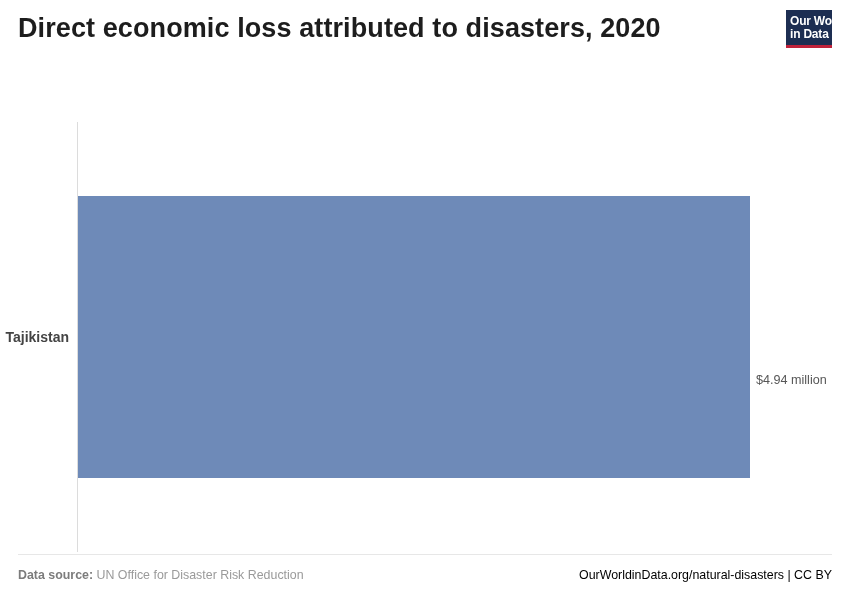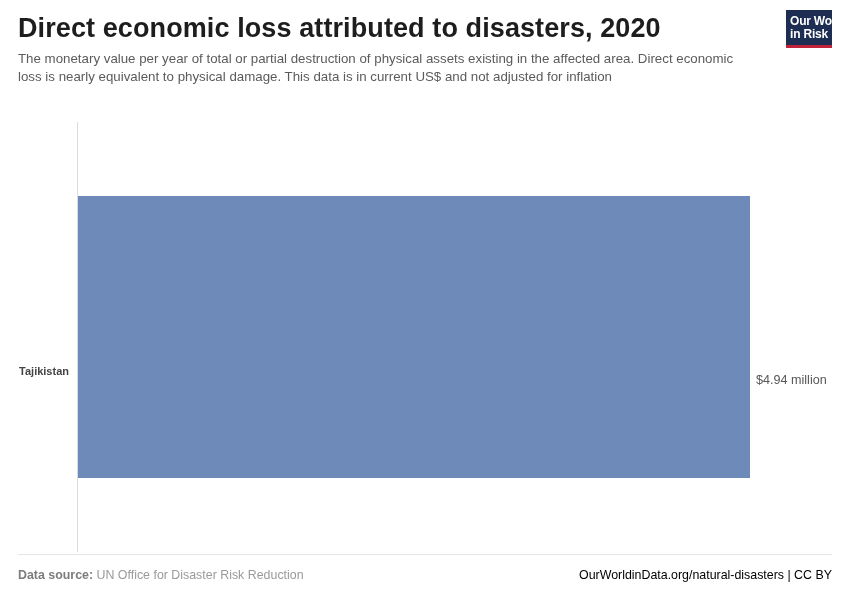--- a/index.html
+++ b/index.html
@@ -88,26 +88,25 @@
     top: 196px;
     width: 672px;
     height: 282px;
     background: #6e8ab8;
   }
   .bar-entity-label {
     position: absolute;
     right: 781px;   
     top: 329px;
     font-family: "Liberation Sans", sans-serif;
-    font-size: 11px;
+    font-size: 14px;
     font-weight: 700;
     color: #444444;
     white-space: nowrap;
     text-align: right;
-    margin-top: 36px;
   }
   .bar-value-label {
     position: absolute;
     left: 756px;
     top: 329px;
     font-family: "Liberation Sans", sans-serif;
     font-size: 12.6px;
     font-weight: 400;
     color: #575757;
     white-space: nowrap;
@@ -148,26 +147,25 @@
   .footer-right {
     font-weight: 400;
     color: #000000;
   }
 </style>
 </head>
 <body>
 
 <div class="header">
   <h1 class="chart-title">Direct economic loss attributed to disasters, 2020</h1>
-  <p class="chart-subtitle">The monetary value per year of total or partial destruction of physical assets existing in the affected area. Direct economic loss is nearly equivalent to physical damage. This data is in current US$ and not adjusted for inflation</p>
 </div>
 
 <div class="owid-logo">
   <div class="line">Our World</div>
-  <div class="line">in Risk</div>
+  <div class="line">in Data</div>
 </div>
 
 <div class="plot">
   <div class="axis-line"></div>
   <div class="bar"></div>
 </div>
 
 <div class="bar-entity-label">Tajikistan</div>
 
 <div class="bar-value-label">$4.94 million</div>

